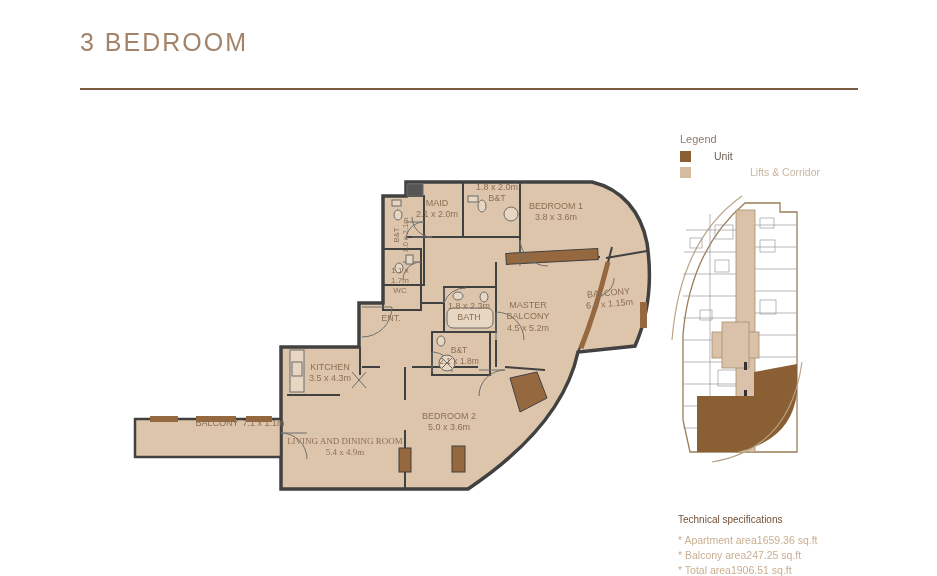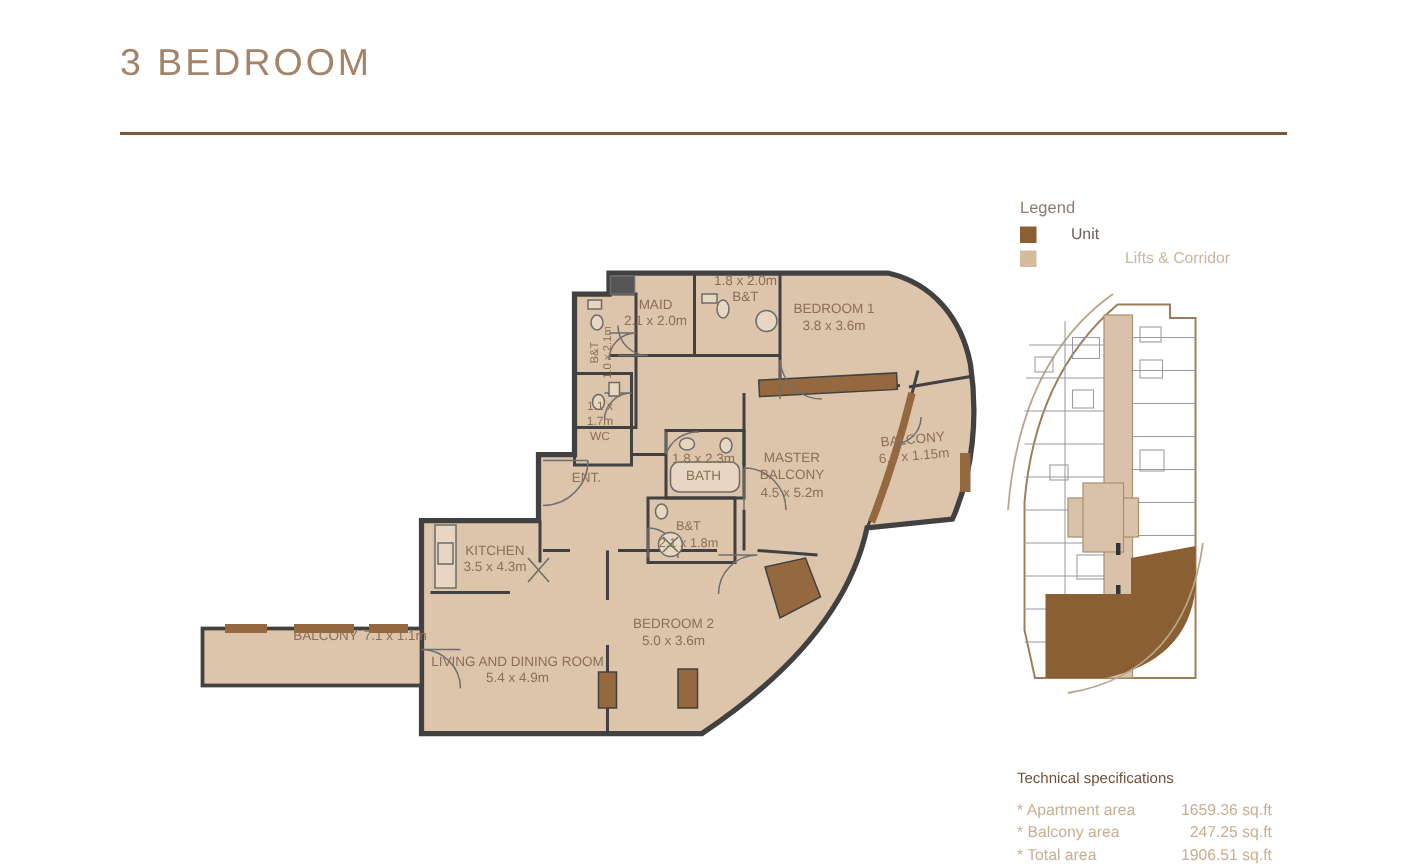--- a/index.html
+++ b/index.html
@@ -39,28 +39,28 @@
   .rl-wc{left:400px;top:281px;font-size:8px;}
   .rl-wc .dm{white-space:normal;width:30px;}
   .rl-ent{left:391px;top:319px;}
   .rl-bath{left:469px;top:312px;}
   .rl-bt-mid{left:459px;top:356px;font-size:8.5px;}
   .rl-kitchen{left:330px;top:373px;}
   .rl-master{left:528px;top:317px;}
   .rl-master .nm{white-space:normal;width:72px;}
   .rl-balcony-right{left:609px;top:299px;transform:translate(-50%,-50%) rotate(-5deg);}
   .rl-bedroom2{left:449px;top:422px;}
-  .rl-living{left:345px;top:447px;}
+  .rl-living{left:345px;top:447px;font-family:Liberation Serif, serif;}
   .rl-living .nm{white-space:normal;width:118px;}
   .rl-balcony-left{left:240px;top:424px;}
 
   
   .tech-specs{position:absolute;left:678px;top:514px;width:170px;font-size:10.5px;}
   .tech-title{color:#70513a;font-size:10px;margin-bottom:8px;}
-  .spec-row{display:flex;justify-content:space-between;color:#c9ae91;line-height:1.45;}
+  .spec-row{display:flex;justify-content:flex-start;color:#c9ae91;line-height:1.45;}
   .spec-label{text-align:left;}
   .spec-value{text-align:right;}
 </style>
 </head>
 <body>
 
 <div class="page">
 
   <div class="page-title">3 BEDROOM</div>
   <div class="title-divider"></div>

